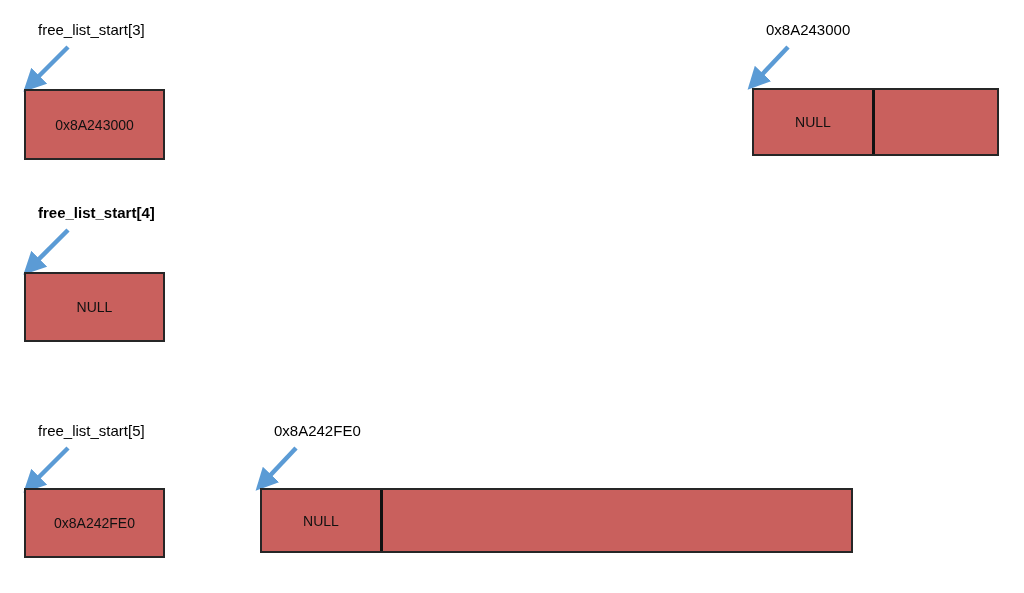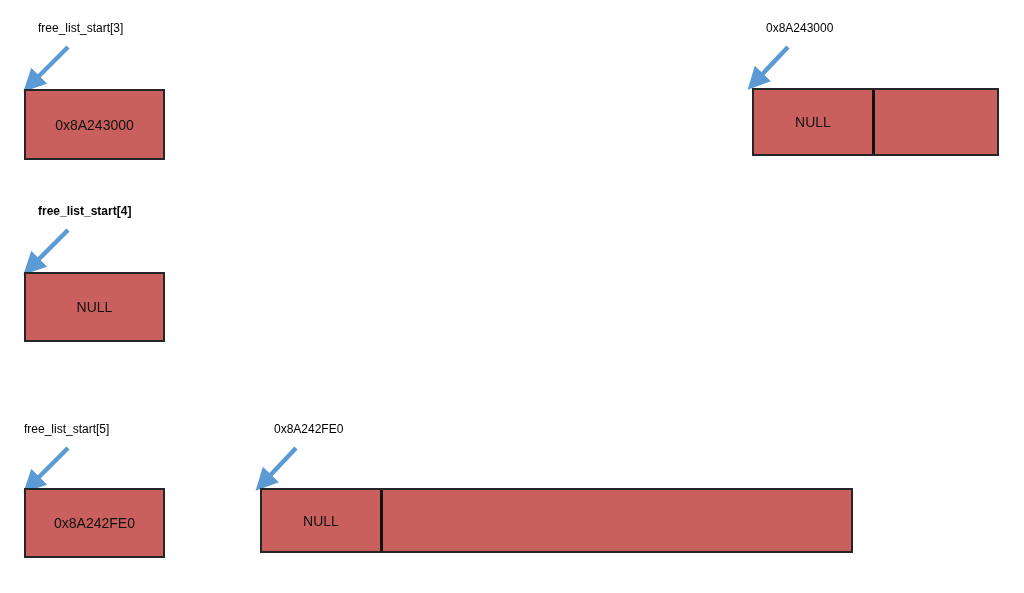--- a/index.html
+++ b/index.html
@@ -16,21 +16,21 @@
   }
   #canvas {
     position: absolute;
     left: 0; top: 0;
     width: 1024px;
     height: 593px;
   }
   .label {
     position: absolute;
     font-family: "Liberation Sans", sans-serif;
-    font-size: 12px;
+    font-size: 15px;
     color: #000000;
     white-space: nowrap;
     line-height: 1;
   }
   .arrow-svg {
     position: absolute;
     overflow: visible;
     pointer-events: none;
   }
   .block {
@@ -101,21 +101,21 @@
         <path d="M0,0 L5,2.5 L0,5 z" fill="#5b9bd5"></path>
       </marker>
     </defs>
     <line x1="48" y1="5" x2="11" y2="42" stroke="#5b9bd5" stroke-width="4.5" marker-end="url(#ah3)"></line>
   </svg>
 
   <div class="block" style="left:24px; top:272px; width:141px; height:70px;">
     <div class="cell" style="flex:1 1 100%;">NULL</div>
   </div>
 
-  <div class="label" style="left:24px; top:423px;">free_list_start[5]</div>
+  <div class="label" style="left:38px; top:423px;">free_list_start[5]</div>
 
   <svg class="arrow-svg" style="left:20px; top:443px; width:60px; height:52px;" viewBox="0 0 60 52">
     <defs>
       <marker id="ah4" markerWidth="5" markerHeight="5" refX="2.6" refY="2.5" orient="auto" markerUnits="strokeWidth">
         <path d="M0,0 L5,2.5 L0,5 z" fill="#5b9bd5"></path>
       </marker>
     </defs>
     <line x1="48" y1="5" x2="11" y2="42" stroke="#5b9bd5" stroke-width="4.5" marker-end="url(#ah4)"></line>
   </svg>
 

